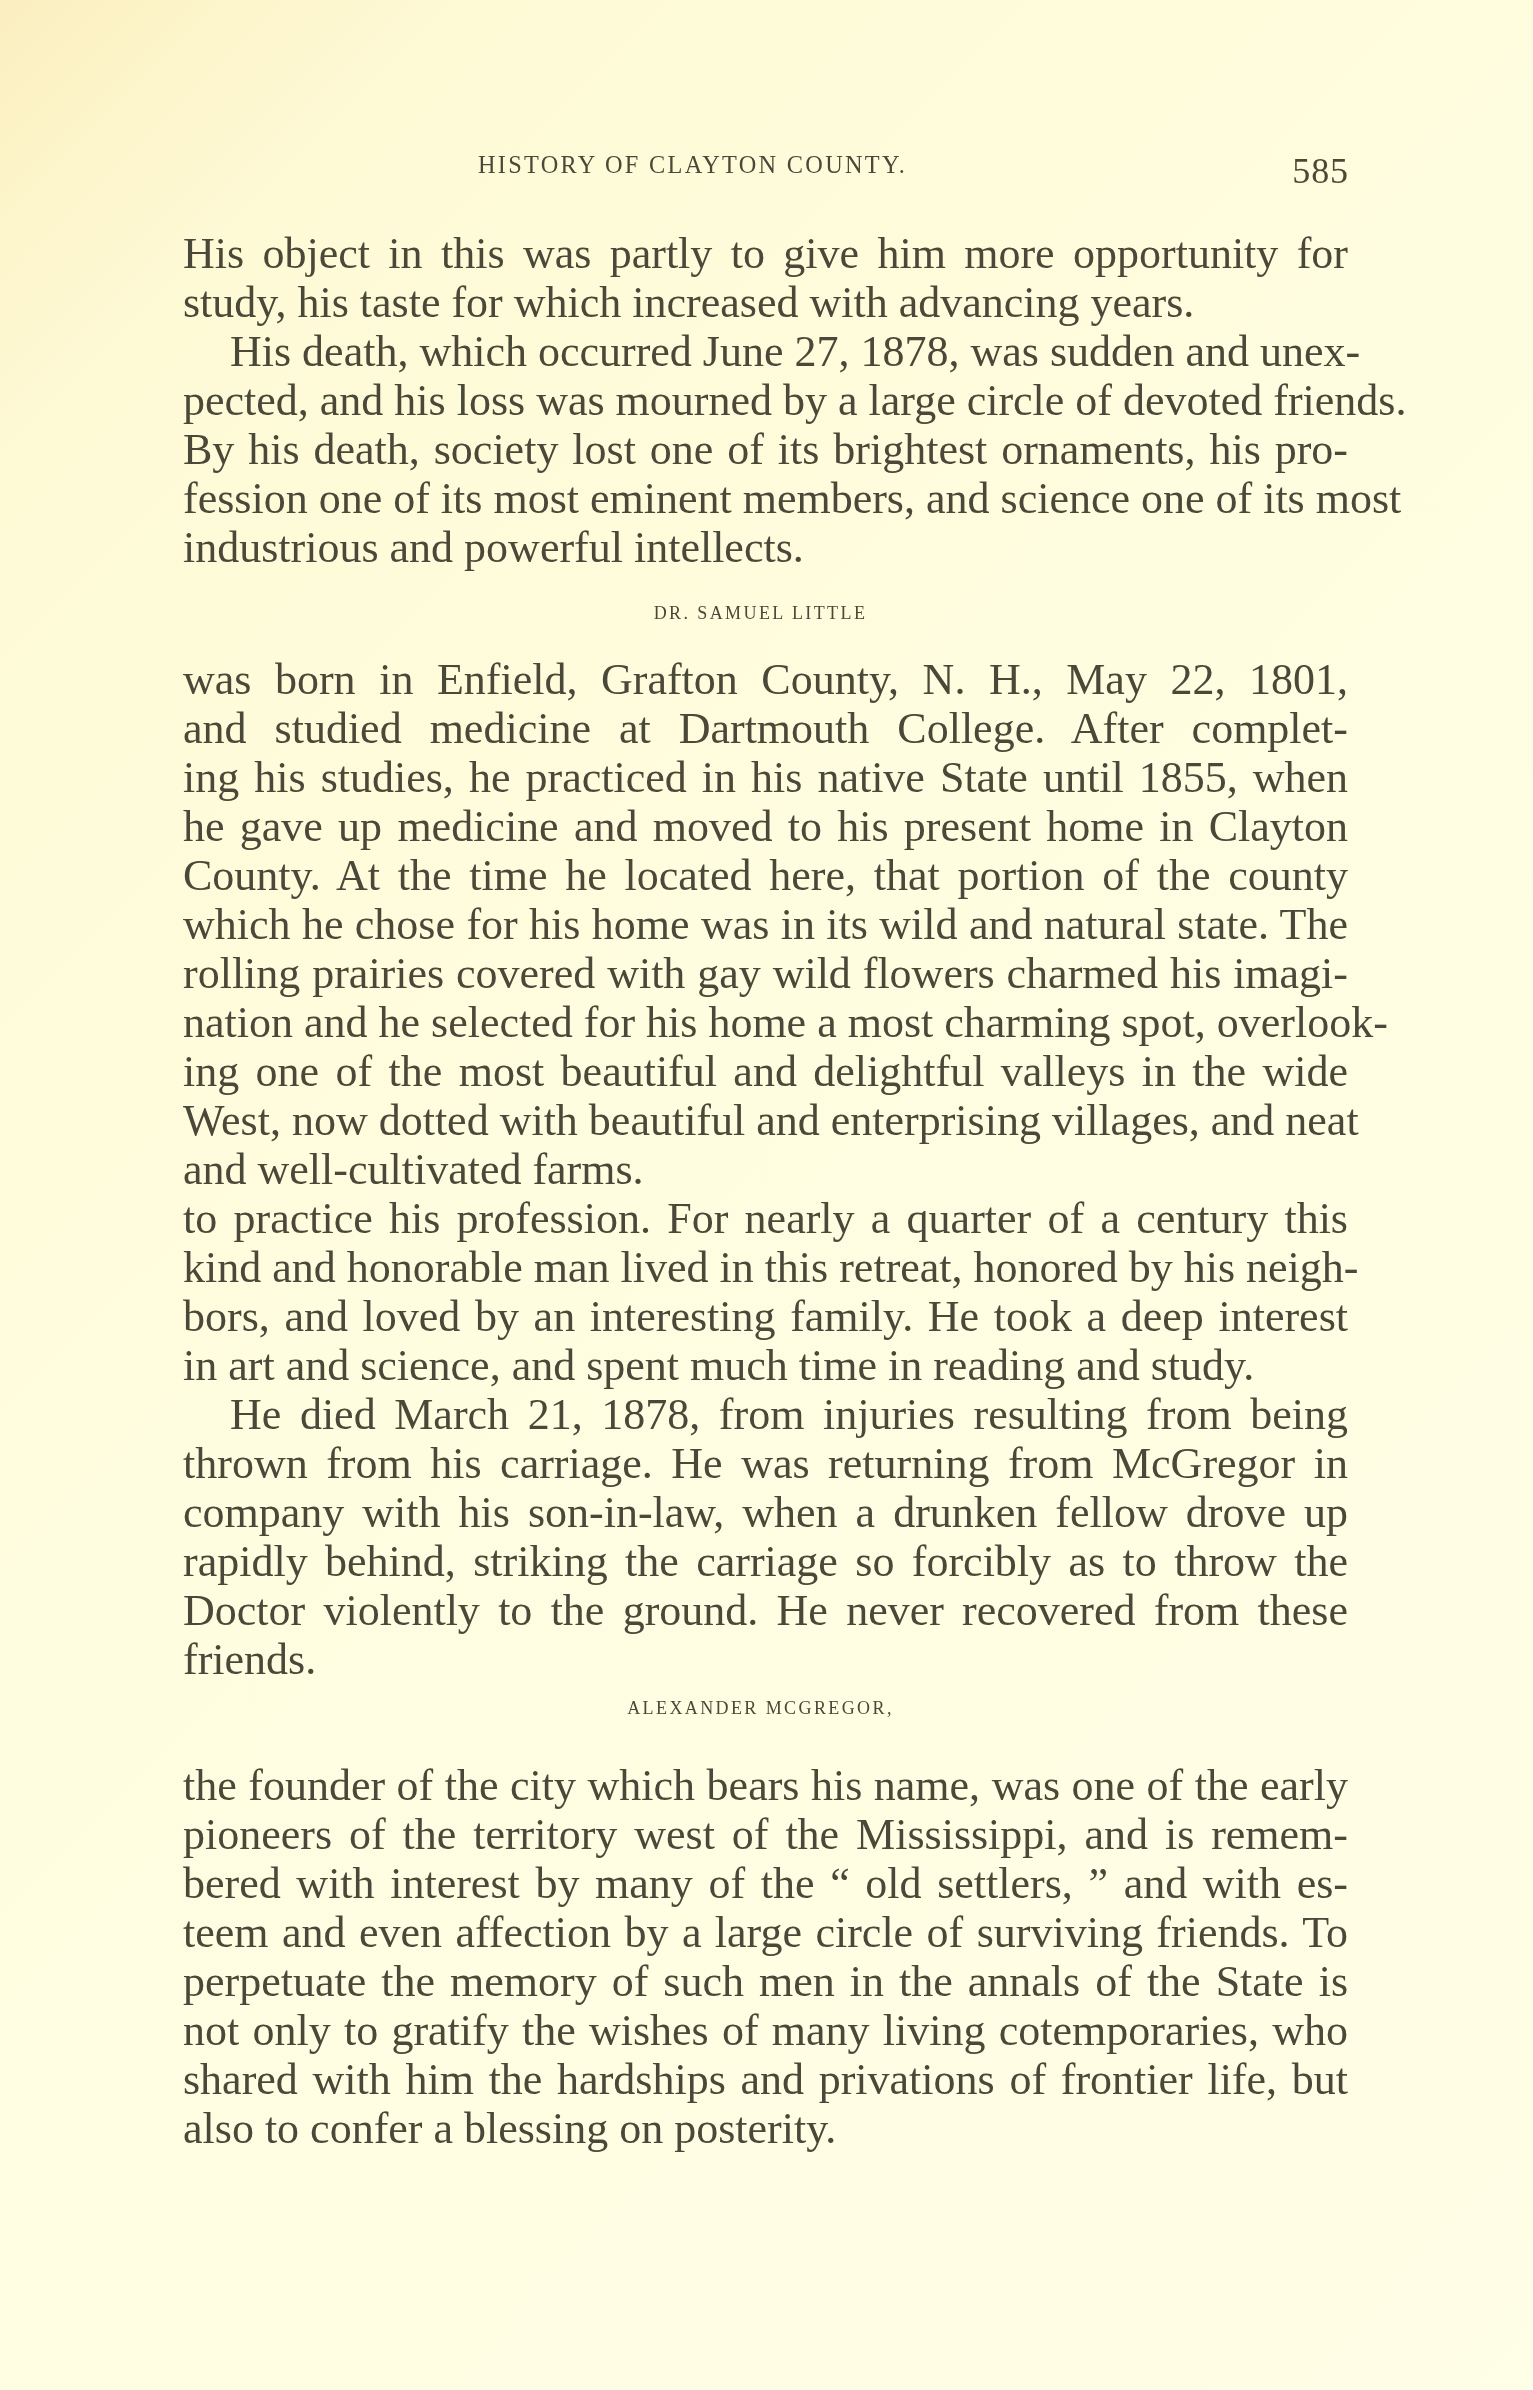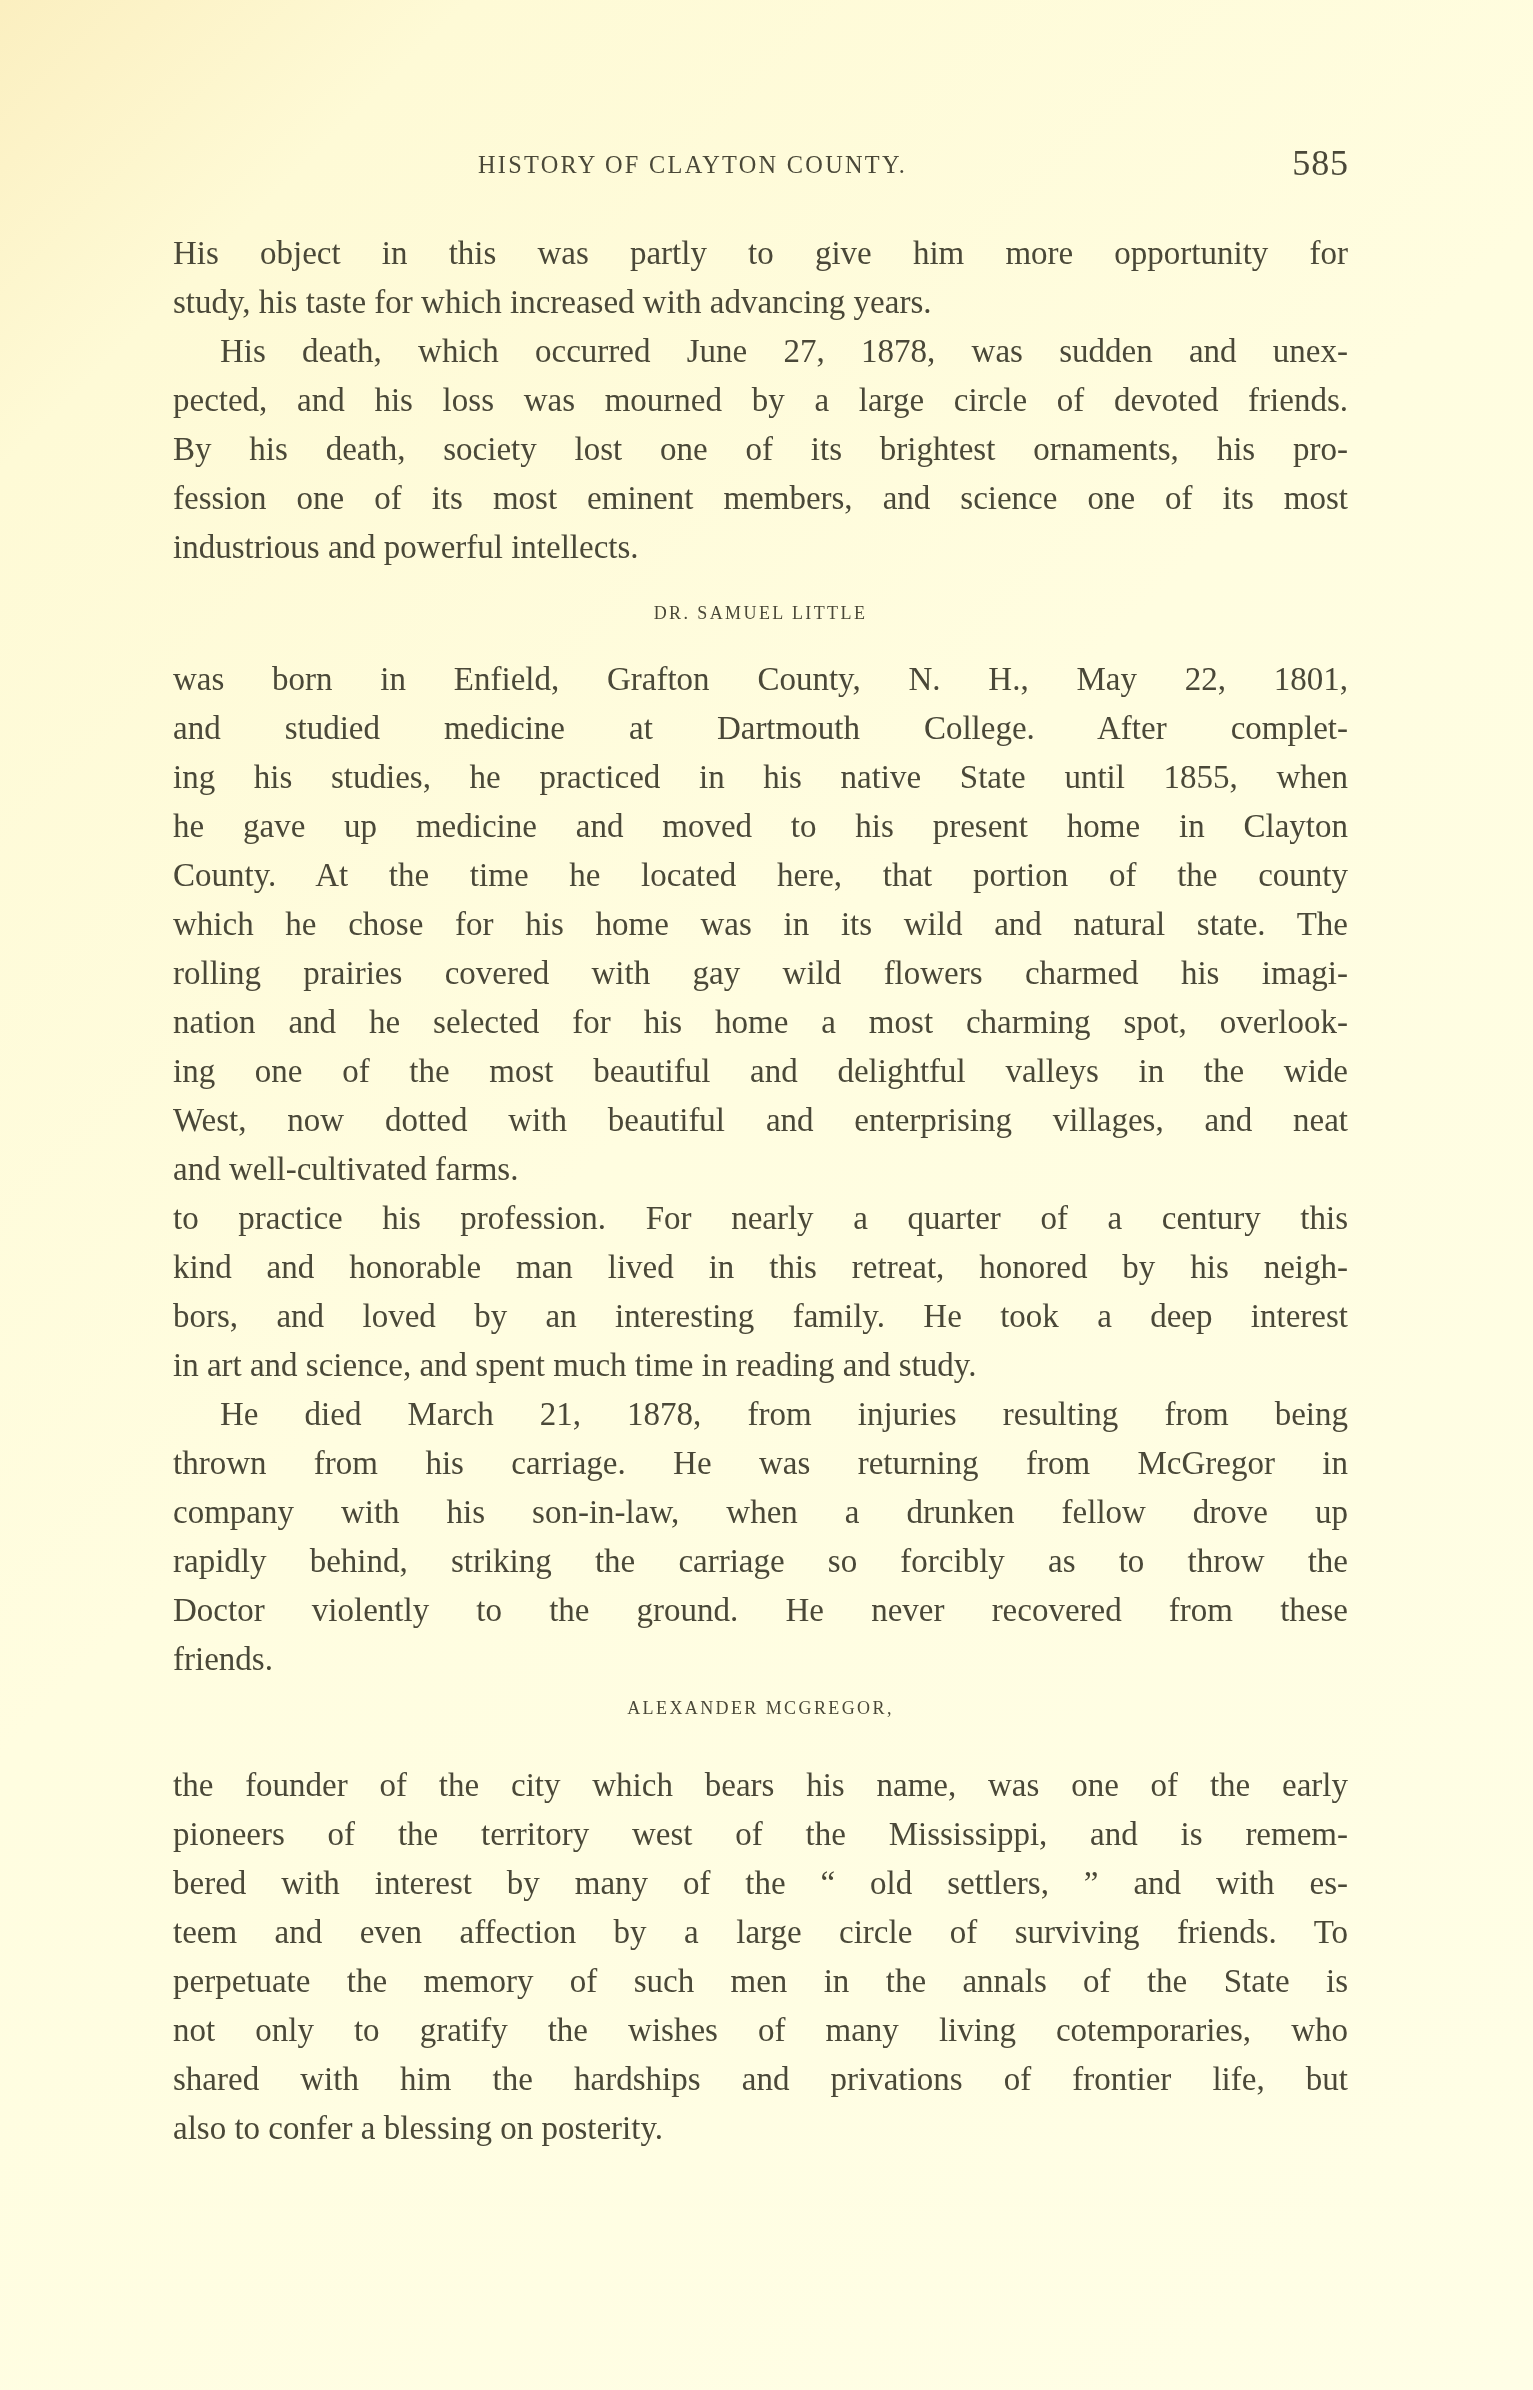--- a/index.html
+++ b/index.html
@@ -12,30 +12,30 @@
     overflow: hidden;
   }
   .running-head {
     position: absolute; top: 142px; left: 478px; width: 871px; height: 47px;
   }
   .running-title {
     position: absolute; left: 0; top: 7.6px;
     font-size: 25.6px; letter-spacing: 2.4px; transform: scaleX(0.95); transform-origin: left;
   }
   .page-number {
-    position: absolute; right: 0; top: 0;
+    position: absolute; right: 0; top: 8px;
     font-size: 36px; letter-spacing: 0.9px;
   }
   .body-text {
     position: absolute; left: 173px; top: 229px; width: 1175px;
   }
   .line {
     display: block; height: 49px; line-height: 49px;
-    font-size: 33px; white-space: nowrap;
-    text-align: justify; text-align-last: justify;
+    font-size: 44px; white-space: nowrap;
+    text-align: justify; text-align-last: justify; margin-left: 10px;
   }
   .line.last { text-align-last: left; }
   .line.indent { padding-left: 47px; }
   .heading {
     display: block; text-align: center; text-align-last: center;
     font-size: 18px; letter-spacing: 2.4px; height: 49px; line-height: 49px;
   }
   .gap-small { height: 17px; }
   .gap-med { height: 28px; }
 </style>

